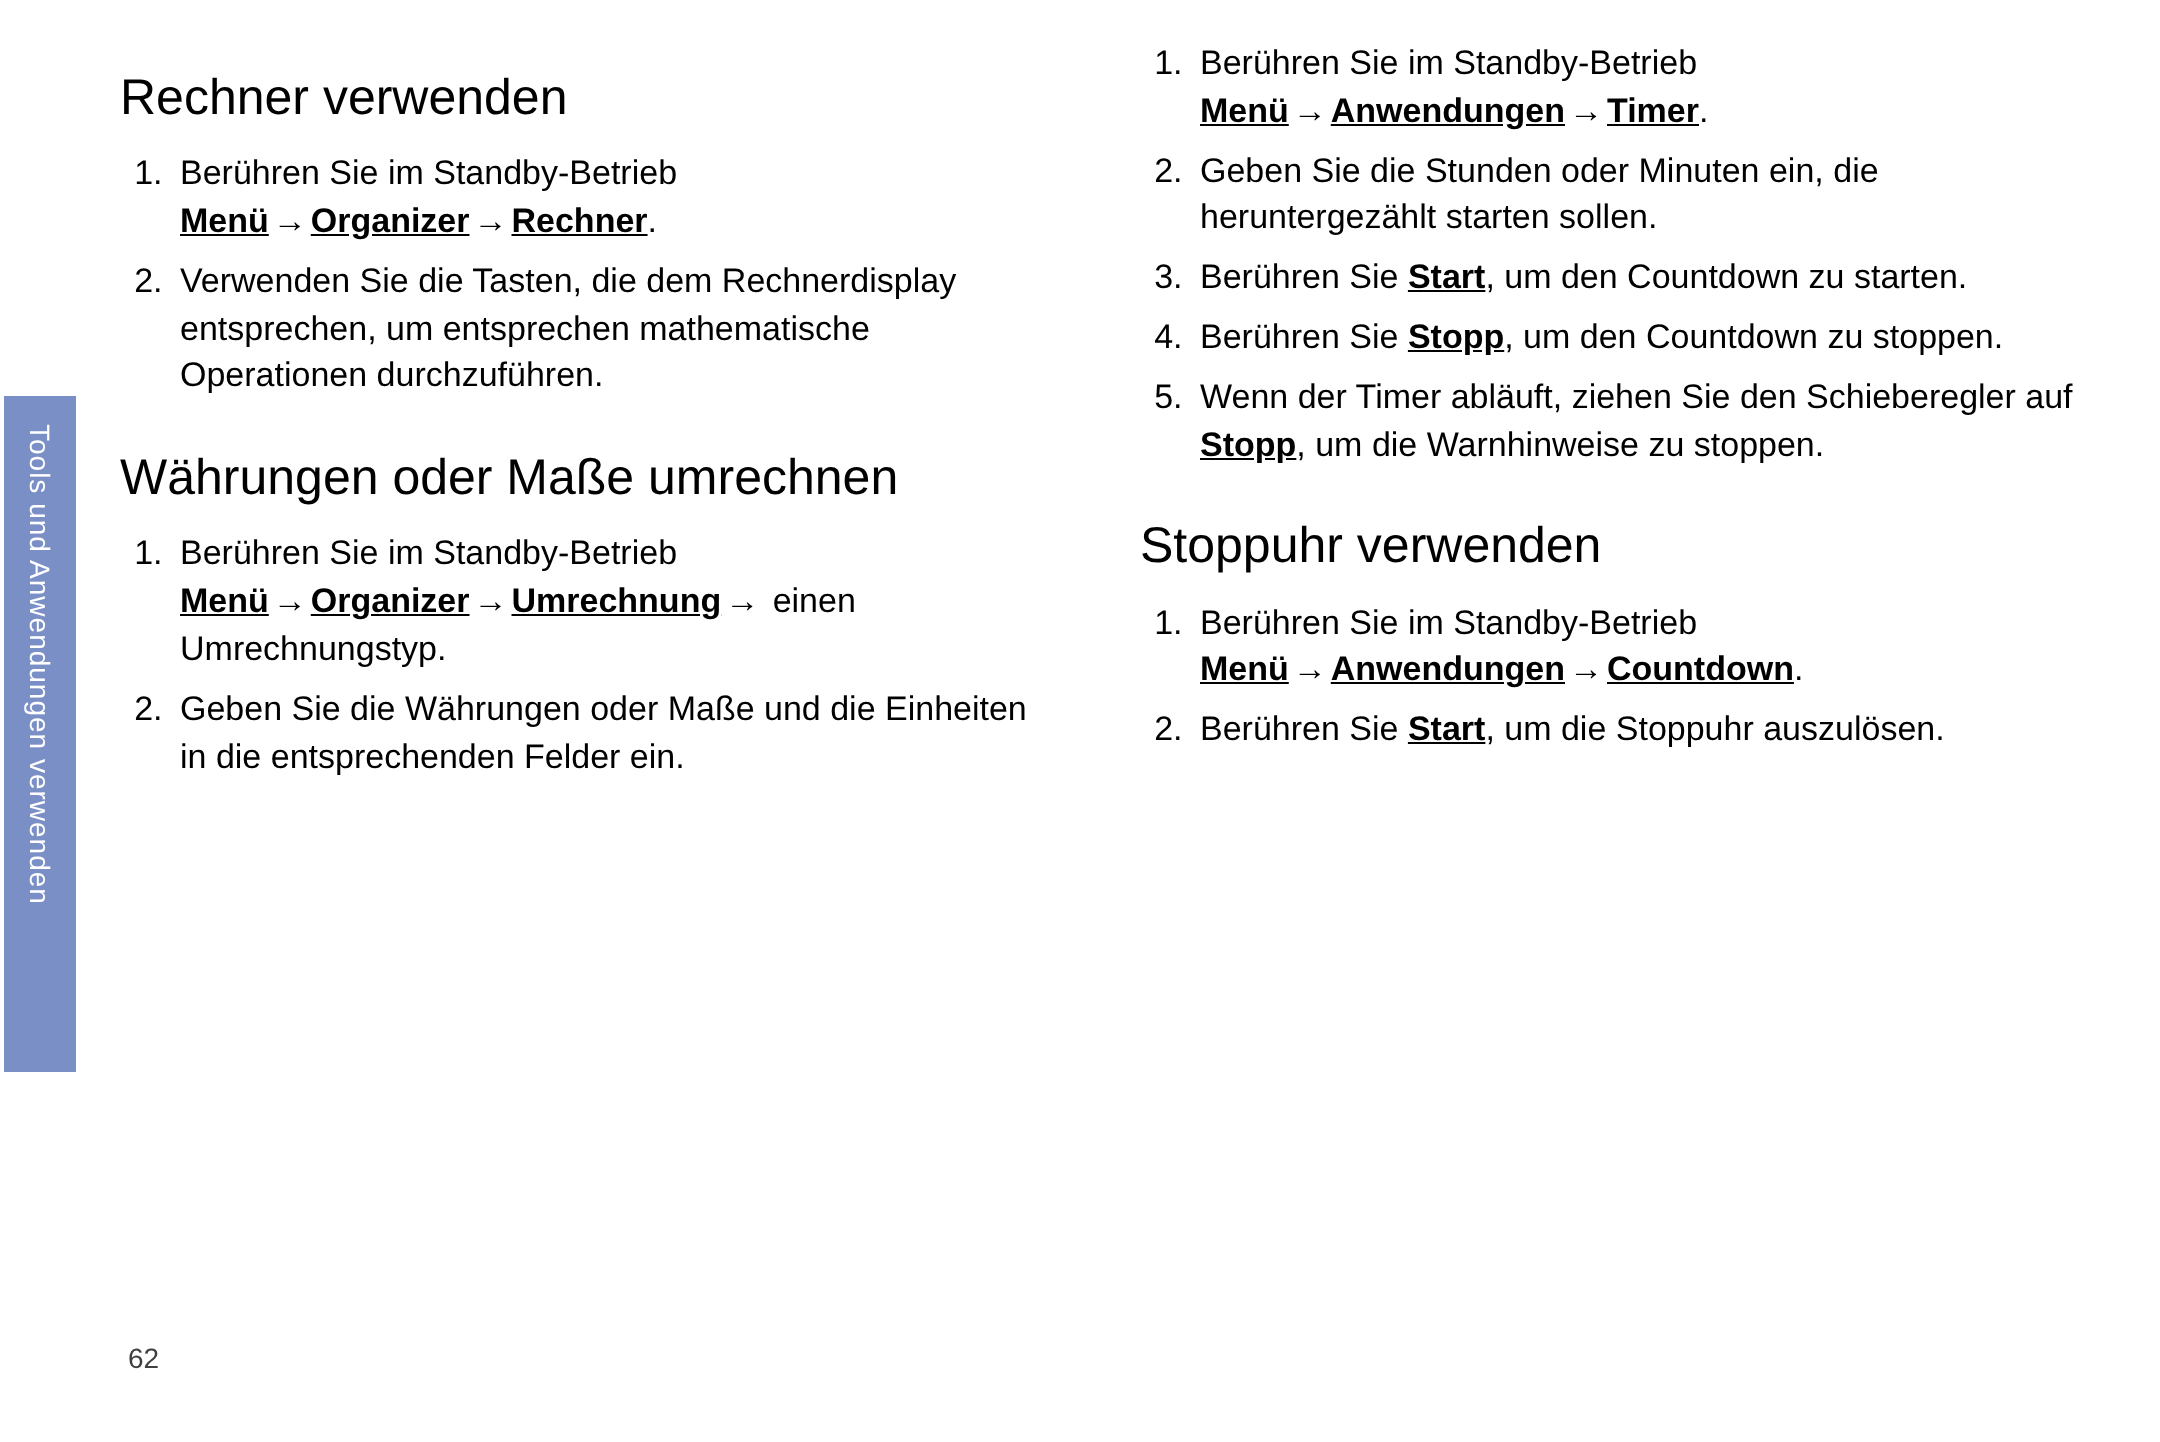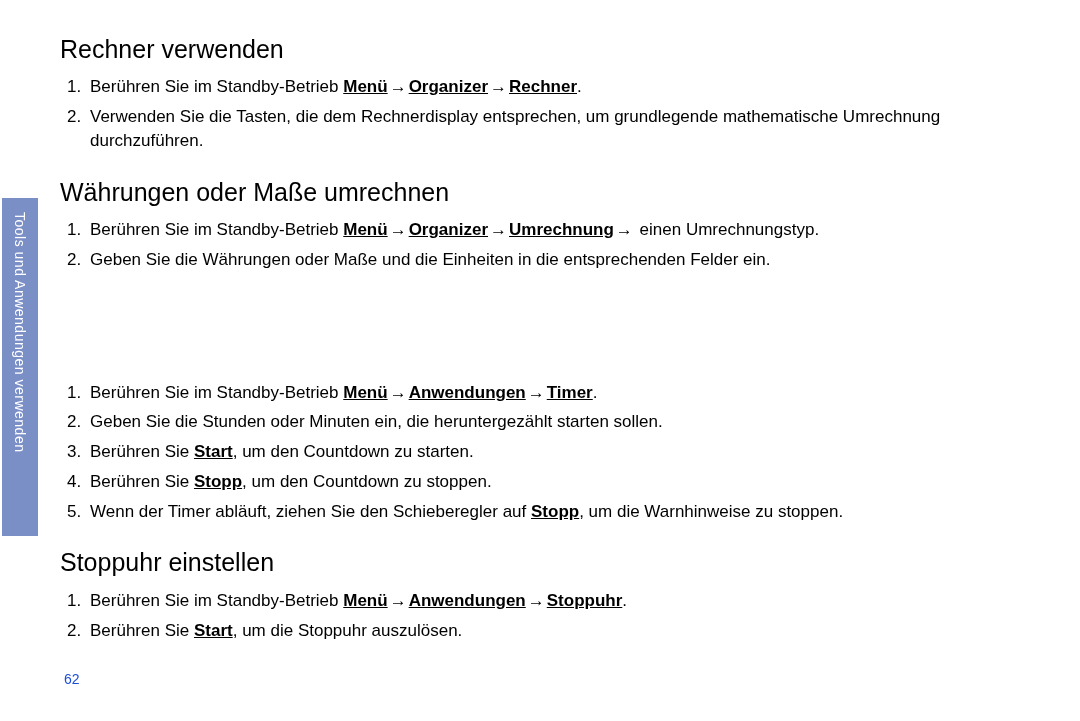--- a/index.html
+++ b/index.html
@@ -38,21 +38,20 @@
     transform: translateX(-50%);
   }
   .content {
     position: absolute;
     left: 60px;
     top: 20px;
     right: 40px;
     bottom: 20px;
     display: flex;
     gap: 40px;
-    flex-direction: column;
   }
   .col {
     flex: 1;
   }
   h2 {
     font-size: 25px;
     font-weight: 400;
     margin: 0 0 10px 0;
     line-height: 1.25;
     color: #000;
@@ -69,42 +68,42 @@
     margin-bottom: 6px;
     padding-left: 4px;
   }
   .bold { font-weight: 700; text-decoration: underline; }
   .arrow { padding: 0 2px; }
   .page-num {
     position: absolute;
     left: 64px;
     bottom: 34px;
     font-size: 14px;
-    color: #1d4ed8;
+    color: #404040;
   }
 </style>
 </head>
 <body>
 
 <div class="page">
 
   <div class="side-tab">
     <span class="side-tab-text">Tools und Anwendungen verwenden</span>
   </div>
 
   <div class="content">
 
     <div class="col">
 
       <h2 class="h2-top">Rechner verwenden</h2>
       <ol>
         <li>
           <span>Berühren Sie im Standby-Betrieb </span><span class="bold">Menü</span><span class="arrow">→</span><span class="bold">Organizer</span><span class="arrow">→</span><span class="bold">Rechner</span><span>.</span>
         </li>
-        <li>Verwenden Sie die Tasten, die dem Rechnerdisplay entsprechen, um grundlegende mathematische Umrechnung durchzuführen.</li>
+        <li>Verwenden Sie die Tasten, die dem Rechnerdisplay entsprechen, um entsprechen mathematische Operationen durchzuführen.</li>
       </ol>
 
       <h2 class="h2-gap">Währungen oder Maße umrechnen</h2>
       <ol>
         <li>
           <span>Berühren Sie im Standby-Betrieb </span><span class="bold">Menü</span><span class="arrow">→</span><span class="bold">Organizer</span><span class="arrow">→</span><span class="bold">Umrechnung</span><span class="arrow">→</span><span> einen Umrechnungstyp.</span>
         </li>
         <li>Geben Sie die Währungen oder Maße und die Einheiten in die entsprechenden Felder ein.</li>
       </ol>
 
@@ -121,24 +120,24 @@
           <span>Berühren Sie </span><span class="bold">Start</span><span>, um den Countdown zu starten.</span>
         </li>
         <li>
           <span>Berühren Sie </span><span class="bold">Stopp</span><span>, um den Countdown zu stoppen.</span>
         </li>
         <li>
           <span>Wenn der Timer abläuft, ziehen Sie den Schieberegler auf </span><span class="bold">Stopp</span><span>, um die Warnhinweise zu stoppen.</span>
         </li>
       </ol>
 
-      <h2 class="h2-gap">Stoppuhr einstellen</h2>
+      <h2 class="h2-gap">Stoppuhr verwenden</h2>
       <ol>
         <li>
-          <span>Berühren Sie im Standby-Betrieb </span><span class="bold">Menü</span><span class="arrow">→</span><span class="bold">Anwendungen</span><span class="arrow">→</span><span class="bold">Stoppuhr</span><span>.</span>
+          <span>Berühren Sie im Standby-Betrieb </span><span class="bold">Menü</span><span class="arrow">→</span><span class="bold">Anwendungen</span><span class="arrow">→</span><span class="bold">Countdown</span><span>.</span>
         </li>
         <li>
           <span>Berühren Sie </span><span class="bold">Start</span><span>, um die Stoppuhr auszulösen.</span>
         </li>
       </ol>
 
     </div>
   </div>
 
   <div class="page-num">62</div>

